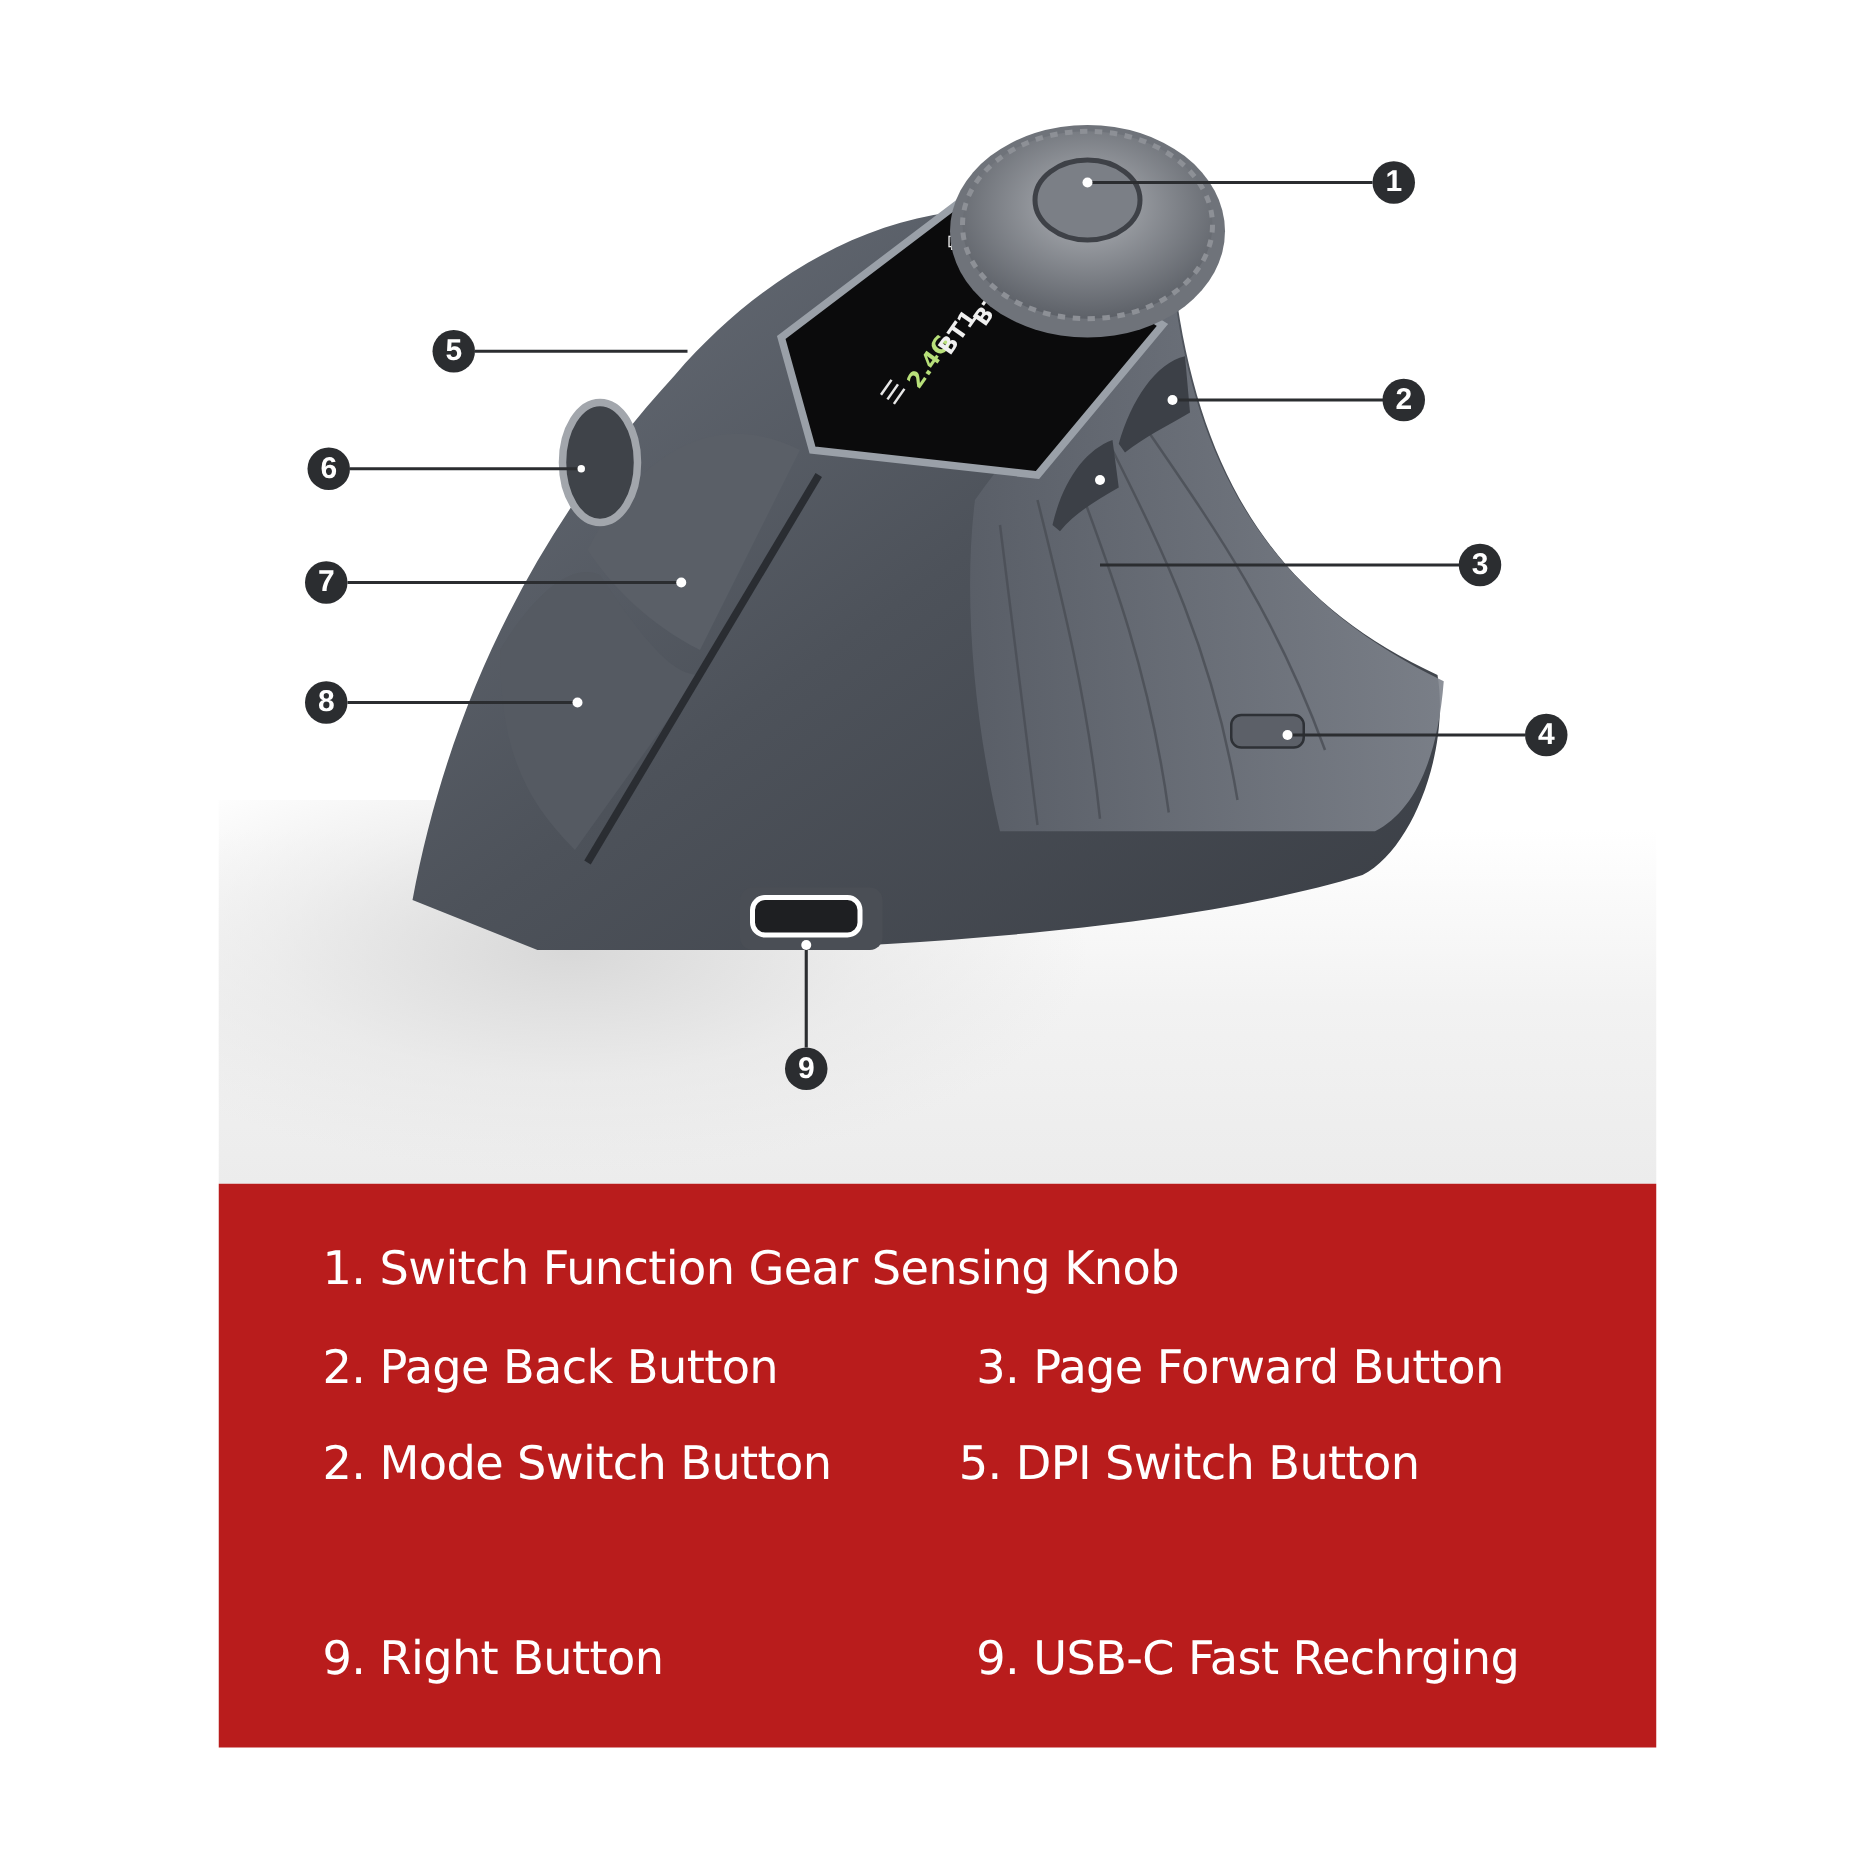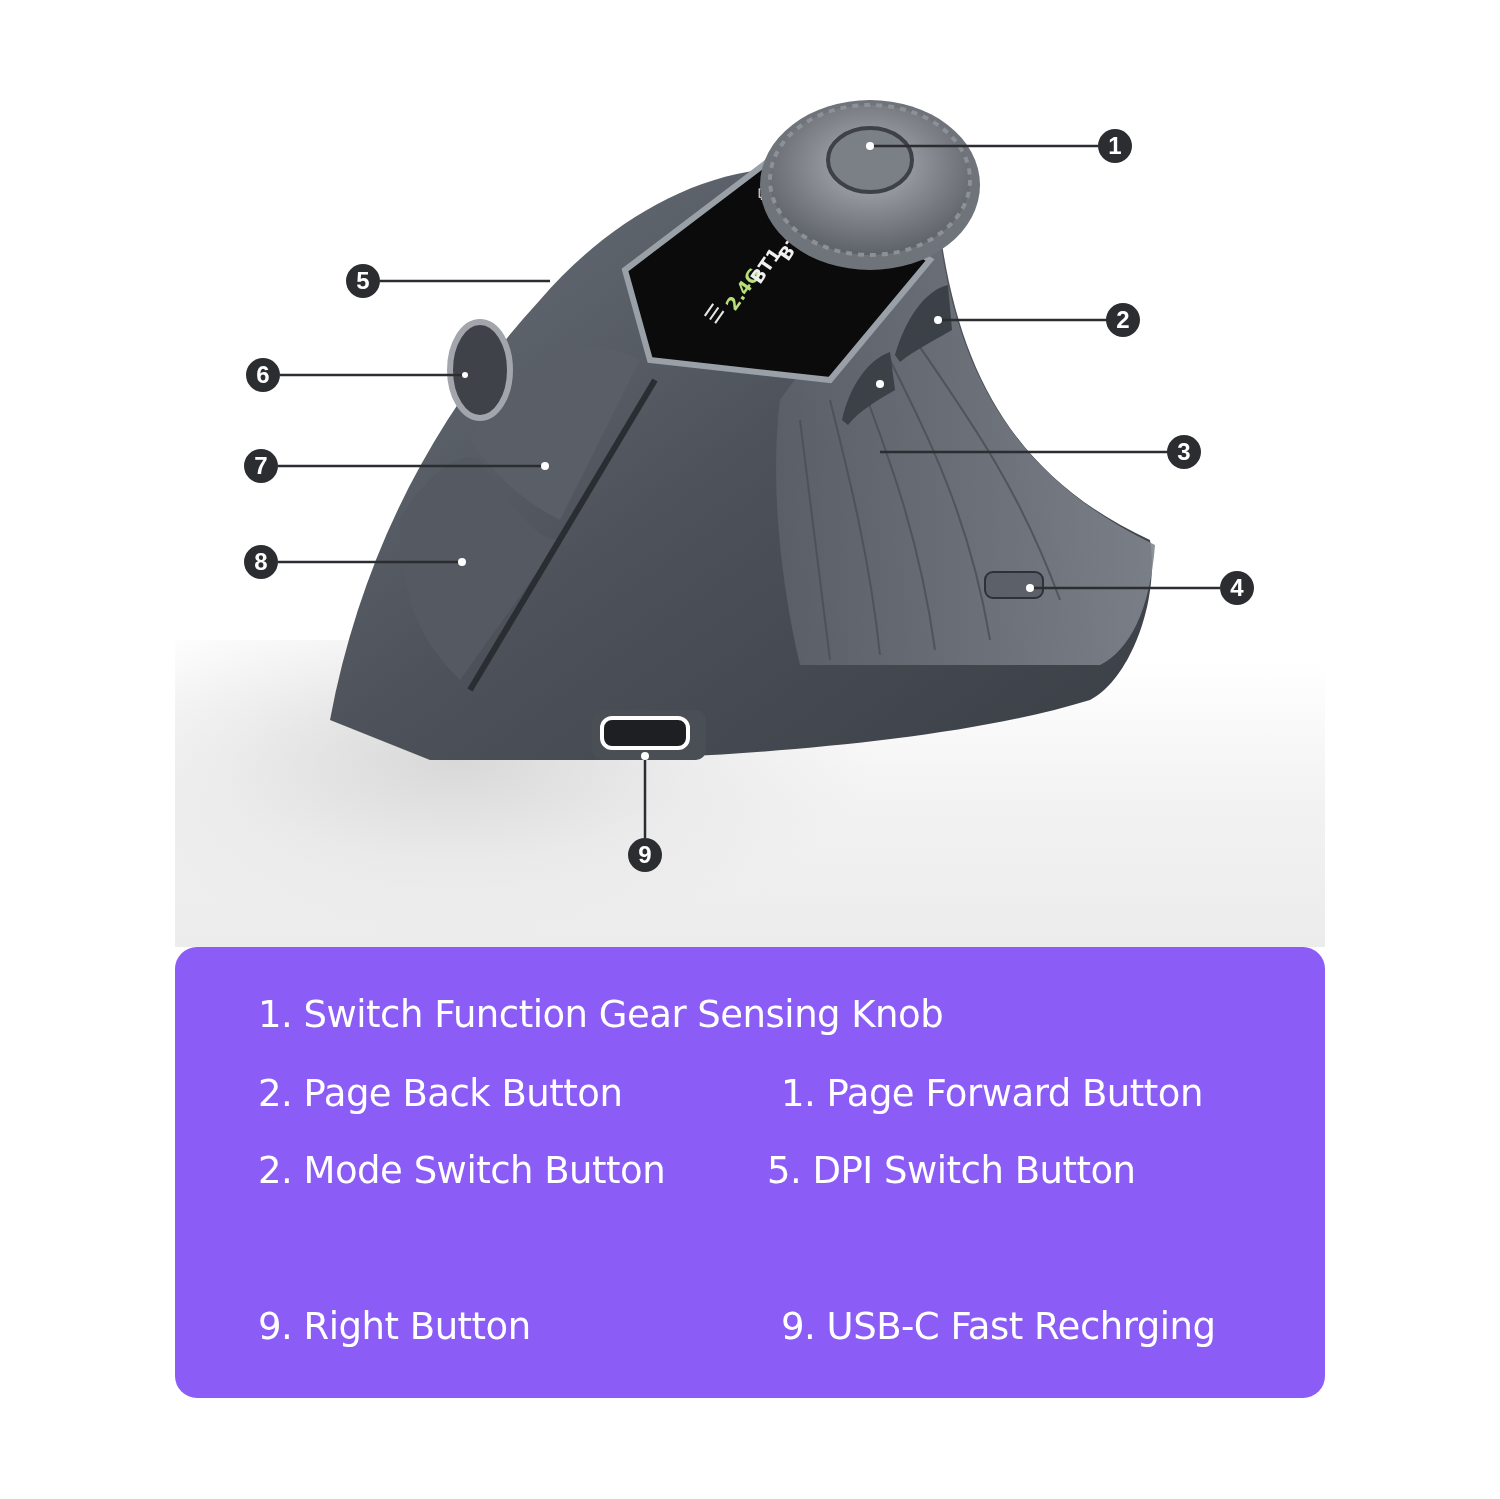--- a/index.html
+++ b/index.html
@@ -1,21 +1,21 @@
 <!DOCTYPE html>
 <html><head>
 <meta charset="utf-8">
 <style>
   html,body{margin:0;padding:0;background:#ffffff;}
   body{width:1500px;height:1499px;position:relative;overflow:hidden;font-family:"Liberation Sans",sans-serif;}
   .photo{position:absolute;left:175px;top:0;width:1150px;height:947px;background:linear-gradient(180deg,#ffffff 0%,#ffffff 70%,#f2f2f2 85%,#ececec 100%);}
   .shadow{position:absolute;left:175px;top:640px;width:700px;height:300px;background:radial-gradient(ellipse at 40% 40%,#d8d8d8 0%,rgba(230,230,230,0.6) 40%,rgba(255,255,255,0) 70%);}
   svg.mouse{position:absolute;left:0;top:0;}
   .callout{position:absolute;width:34px;height:34px;border-radius:50%;background:#2b2d30;color:#fff;font-weight:bold;font-size:24px;line-height:34px;text-align:center;font-family:"Liberation Sans",sans-serif;}
-  .panel{position:absolute;left:175px;top:947px;width:1150px;height:451px;background:#8b5cf6;border-radius:22px;}
+  .panel{position:absolute;left:175px;top:947px;width:1150px;height:451px;background:#b91c1c;}
   .feat{position:absolute;color:#ffffff;font-size:37px;font-family:"DejaVu Sans",sans-serif;letter-spacing:-0.5px;white-space:nowrap;}
 </style>
 </head>
 <body>
 
 <div class="photo"></div>
 <div class="shadow"></div>
 
 <svg class="mouse" width="1500" height="947" viewBox="0 0 1500 947">
   <defs>
@@ -104,18 +104,18 @@
 <div class="callout" style="left:1220px;top:571px;">4</div>
 <div class="callout" style="left:346px;top:264px;">5</div>
 <div class="callout" style="left:246px;top:358px;">6</div>
 <div class="callout" style="left:244px;top:449px;">7</div>
 <div class="callout" style="left:244px;top:545px;">8</div>
 <div class="callout" style="left:628px;top:838px;">9</div>
 
 <div class="panel">
   <div class="feat" style="left:83px;top:46px;">1. Switch Function Gear Sensing Knob</div>
   <div class="feat" style="left:83px;top:125px;">2. Page Back Button</div>
-  <div class="feat" style="left:606px;top:125px;">1. Page Forward Button</div>
+  <div class="feat" style="left:606px;top:125px;">3. Page Forward Button</div>
   <div class="feat" style="left:83px;top:202px;">2. Mode Switch Button</div>
   <div class="feat" style="left:592px;top:202px;">5. DPI Switch Button</div>
   <div class="feat" style="left:83px;top:358px;">9. Right Button</div>
   <div class="feat" style="left:606px;top:358px;">9. USB-C Fast Rechrging</div>
 </div>
 
 </body></html>

